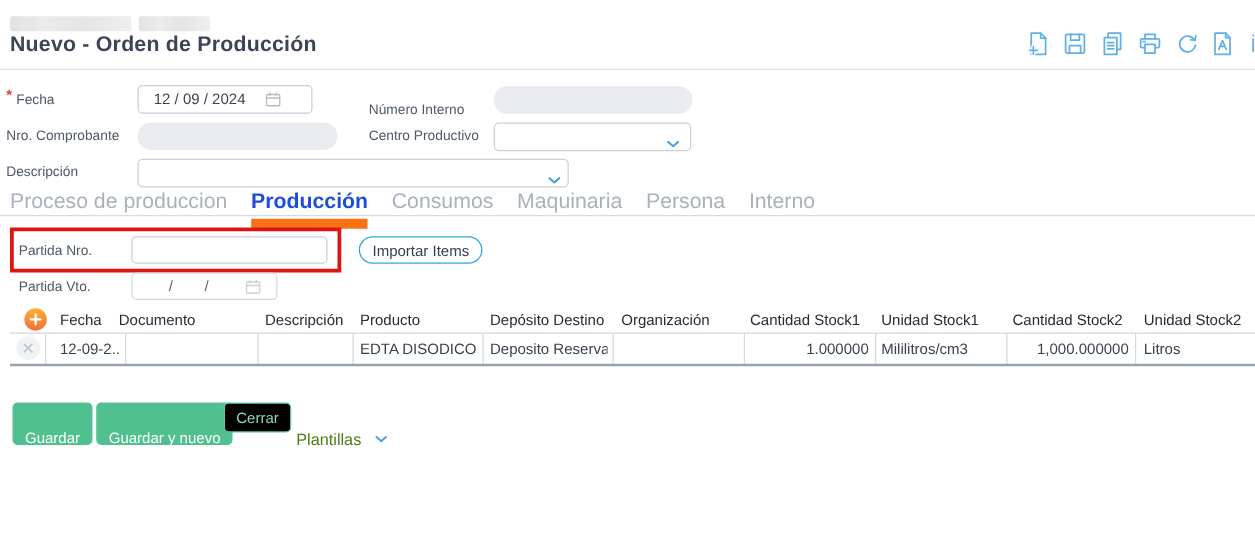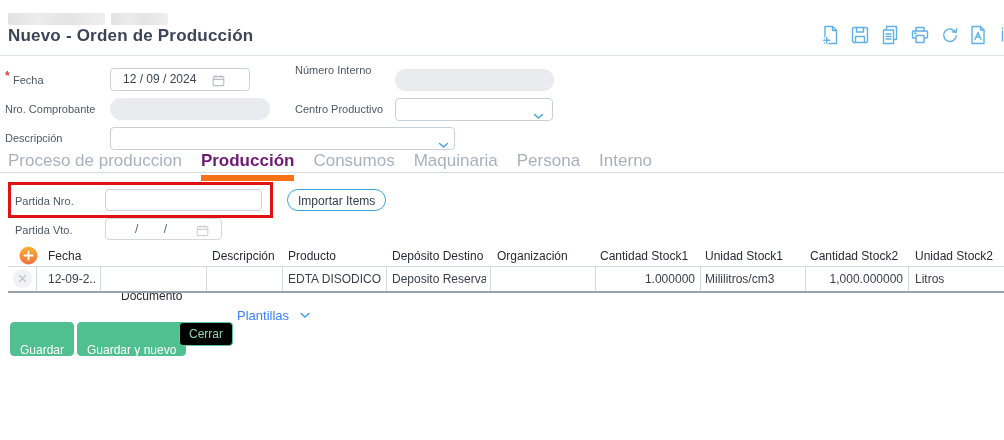--- a/index.html
+++ b/index.html
@@ -14,41 +14,41 @@
   .flabel{position:absolute;font-size:11px;color:#4e5866;white-space:nowrap;}
   .req{position:absolute;color:#e53e3e;font-size:12px;font-weight:700;}
   .input{position:absolute;box-sizing:border-box;background:#fff;border:1px solid #c9d0d8;border-radius:4px;}
   .input-text{font-size:12px;color:#3a4452;line-height:21px;padding-left:12px;white-space:nowrap;overflow:hidden;}
   .pill{position:absolute;background:#e9ebee;border-radius:11px;}
   .in-icon{position:absolute;}
   
   .tabs{position:absolute;left:0;top:151px;width:1004px;height:22px;box-sizing:border-box;border-bottom:1px solid #d6dbe0;
         display:flex;align-items:flex-start;padding-left:8px;gap:19px;}
   .tab{font-size:17px;color:#a9b2bc;padding-bottom:4px;cursor:pointer;white-space:nowrap;}
-  .tab.active{color:#701a75;font-weight:700;border-bottom:6px solid #f97316;}
+  .tab.active{color:#1d4ed8;font-weight:700;border-bottom:8px solid #f97316;}
   
   .annotation-box{position:absolute;left:8px;top:182px;width:265px;height:36px;box-sizing:border-box;border:3px solid #e01313;}
   .btn-outline-blue{position:absolute;box-sizing:border-box;background:#fff;border:1px solid #35a7dd;border-radius:4px;
         font-size:12px;color:#333f4d;text-align:center;line-height:22px;padding:0 10px;cursor:pointer;}
   .vto-slashes{position:absolute;font-size:12px;color:#5a626c;word-spacing:22px;}
   
   .th{position:absolute;top:249px;font-size:12px;color:#262c35;white-space:nowrap;}
   .td{position:absolute;top:272px;font-size:12px;color:#3a414d;white-space:nowrap;overflow:hidden;}
   .td.num{text-align:right;}
   .vsep{position:absolute;top:267px;height:24px;width:1px;background:#d4d9de;}
   .hline-light{position:absolute;left:8px;width:996px;height:0;border-top:1px solid #d4d9de;}
   .hline-dark{position:absolute;left:8px;width:996px;height:0;border-top:2px solid #99a3ad;}
   .row-del{position:absolute;left:13px;top:269px;width:19px;height:19px;cursor:pointer;}
   .add-btn{position:absolute;left:19px;top:246px;width:19px;height:19px;cursor:pointer;}
   
   .btn-green{position:absolute;top:322px;height:24px;box-sizing:border-box;background:#50c090;border:1px solid #50c090;
         border-radius:4px;color:#fff;font-size:12px;line-height:22px;padding:16px 9px;text-align:center;cursor:pointer;}
   .btn-green-outline{position:absolute;top:322px;height:24px;box-sizing:border-box;background:#000000;border:1px solid #5ec79b;
         border-radius:4px;color:#8bd6b4;font-size:12px;line-height:22px;padding:0 9px;text-align:center;cursor:pointer;}
-  .link-blue{position:absolute;top:308px;font-size:13px;color:#3b82f6;cursor:pointer;display:flex;align-items:center;gap:11px;}
+  .link-blue{position:absolute;top:344px;font-size:13px;color:#4d7c0f;cursor:pointer;display:flex;align-items:center;gap:11px;}
 </style>
 </head>
 <body>
 
 <div class="screen">
 
   <div class="redact" style="left:8px;top:13px;width:97px;"></div>
   <div class="redact" style="left:111px;top:13px;width:57px;"></div>
 
   <div class="page-title">Nuevo - Orden de Producción</div>
@@ -108,21 +108,21 @@
 
   <span class="req" style="left:5px;top:69px;">*</span>
   <div class="flabel" style="left:13px;top:74px;">Fecha</div>
   <div class="input input-text" style="left:110px;top:68px;width:140px;height:23px;">12 / 09 / 2024</div>
   <div class="in-icon" style="left:212px;top:73px;">
     <svg width="13" height="13" viewBox="0 0 13 13" fill="none" stroke="#b6bcc4" stroke-width="1.1">
       <rect x="1.2" y="2.6" width="10.6" height="9" rx="1"></rect>
         <path d="M1.2 5.4 h10.6 M4 1 v2.6 M9 1 v2.6"></path>
     </svg>
   </div>
-  <div class="flabel" style="left:295px;top:64px;">Número Interno</div>
+  <div class="flabel" style="left:295px;top:82px;">Número Interno</div>
   <div class="pill" style="left:395px;top:69px;width:159px;height:22px;"></div>
 
   <div class="flabel" style="left:5px;top:103px;">Nro. Comprobante</div>
   <div class="pill" style="left:110px;top:98px;width:160px;height:22px;"></div>
   <div class="flabel" style="left:295px;top:103px;">Centro Productivo</div>
   <div class="input input-text" style="left:395px;top:98px;width:158px;height:23px;"></div>
   <div class="in-icon" style="left:533px;top:106px;">
     <svg width="11" height="7" viewBox="0 0 11 7" fill="none" stroke="#4aa3e0" stroke-width="1.6" stroke-linecap="round" stroke-linejoin="round">
         <polyline points="1.5,1.5 5.5,5 9.5,1.5"></polyline>
       </svg>
@@ -167,21 +167,21 @@
             <stop offset="0" stop-color="#f9b234"></stop>
             <stop offset="1" stop-color="#f2703d"></stop>
           </linearGradient>
         </defs>
       <circle cx="9.5" cy="9.5" r="9" fill="url(#pg)"></circle>
       <path d="M9.5 5.5 v8 M5.5 9.5 h8" stroke="#fff" stroke-width="1.8" stroke-linecap="round"></path>
     </svg>
   </div>
 
   <div class="th" style="left:48px;">Fecha</div>
-  <div class="th" style="left:121px;margin-top:40px;">Documento</div>
+  <div class="th" style="left:95px;">Documento</div>
   <div class="th" style="left:212px;">Descripción</div>
   <div class="th" style="left:288px;">Producto</div>
   <div class="th" style="left:392px;">Depósito Destino</div>
   <div class="th" style="left:497px;">Organización</div>
   <div class="th" style="left:600px;">Cantidad Stock1</div>
   <div class="th" style="left:705px;">Unidad Stock1</div>
   <div class="th" style="left:810px;">Cantidad Stock2</div>
   <div class="th" style="left:915px;">Unidad Stock2</div>
 
   <div class="hline-light" style="top:266px;"></div>

